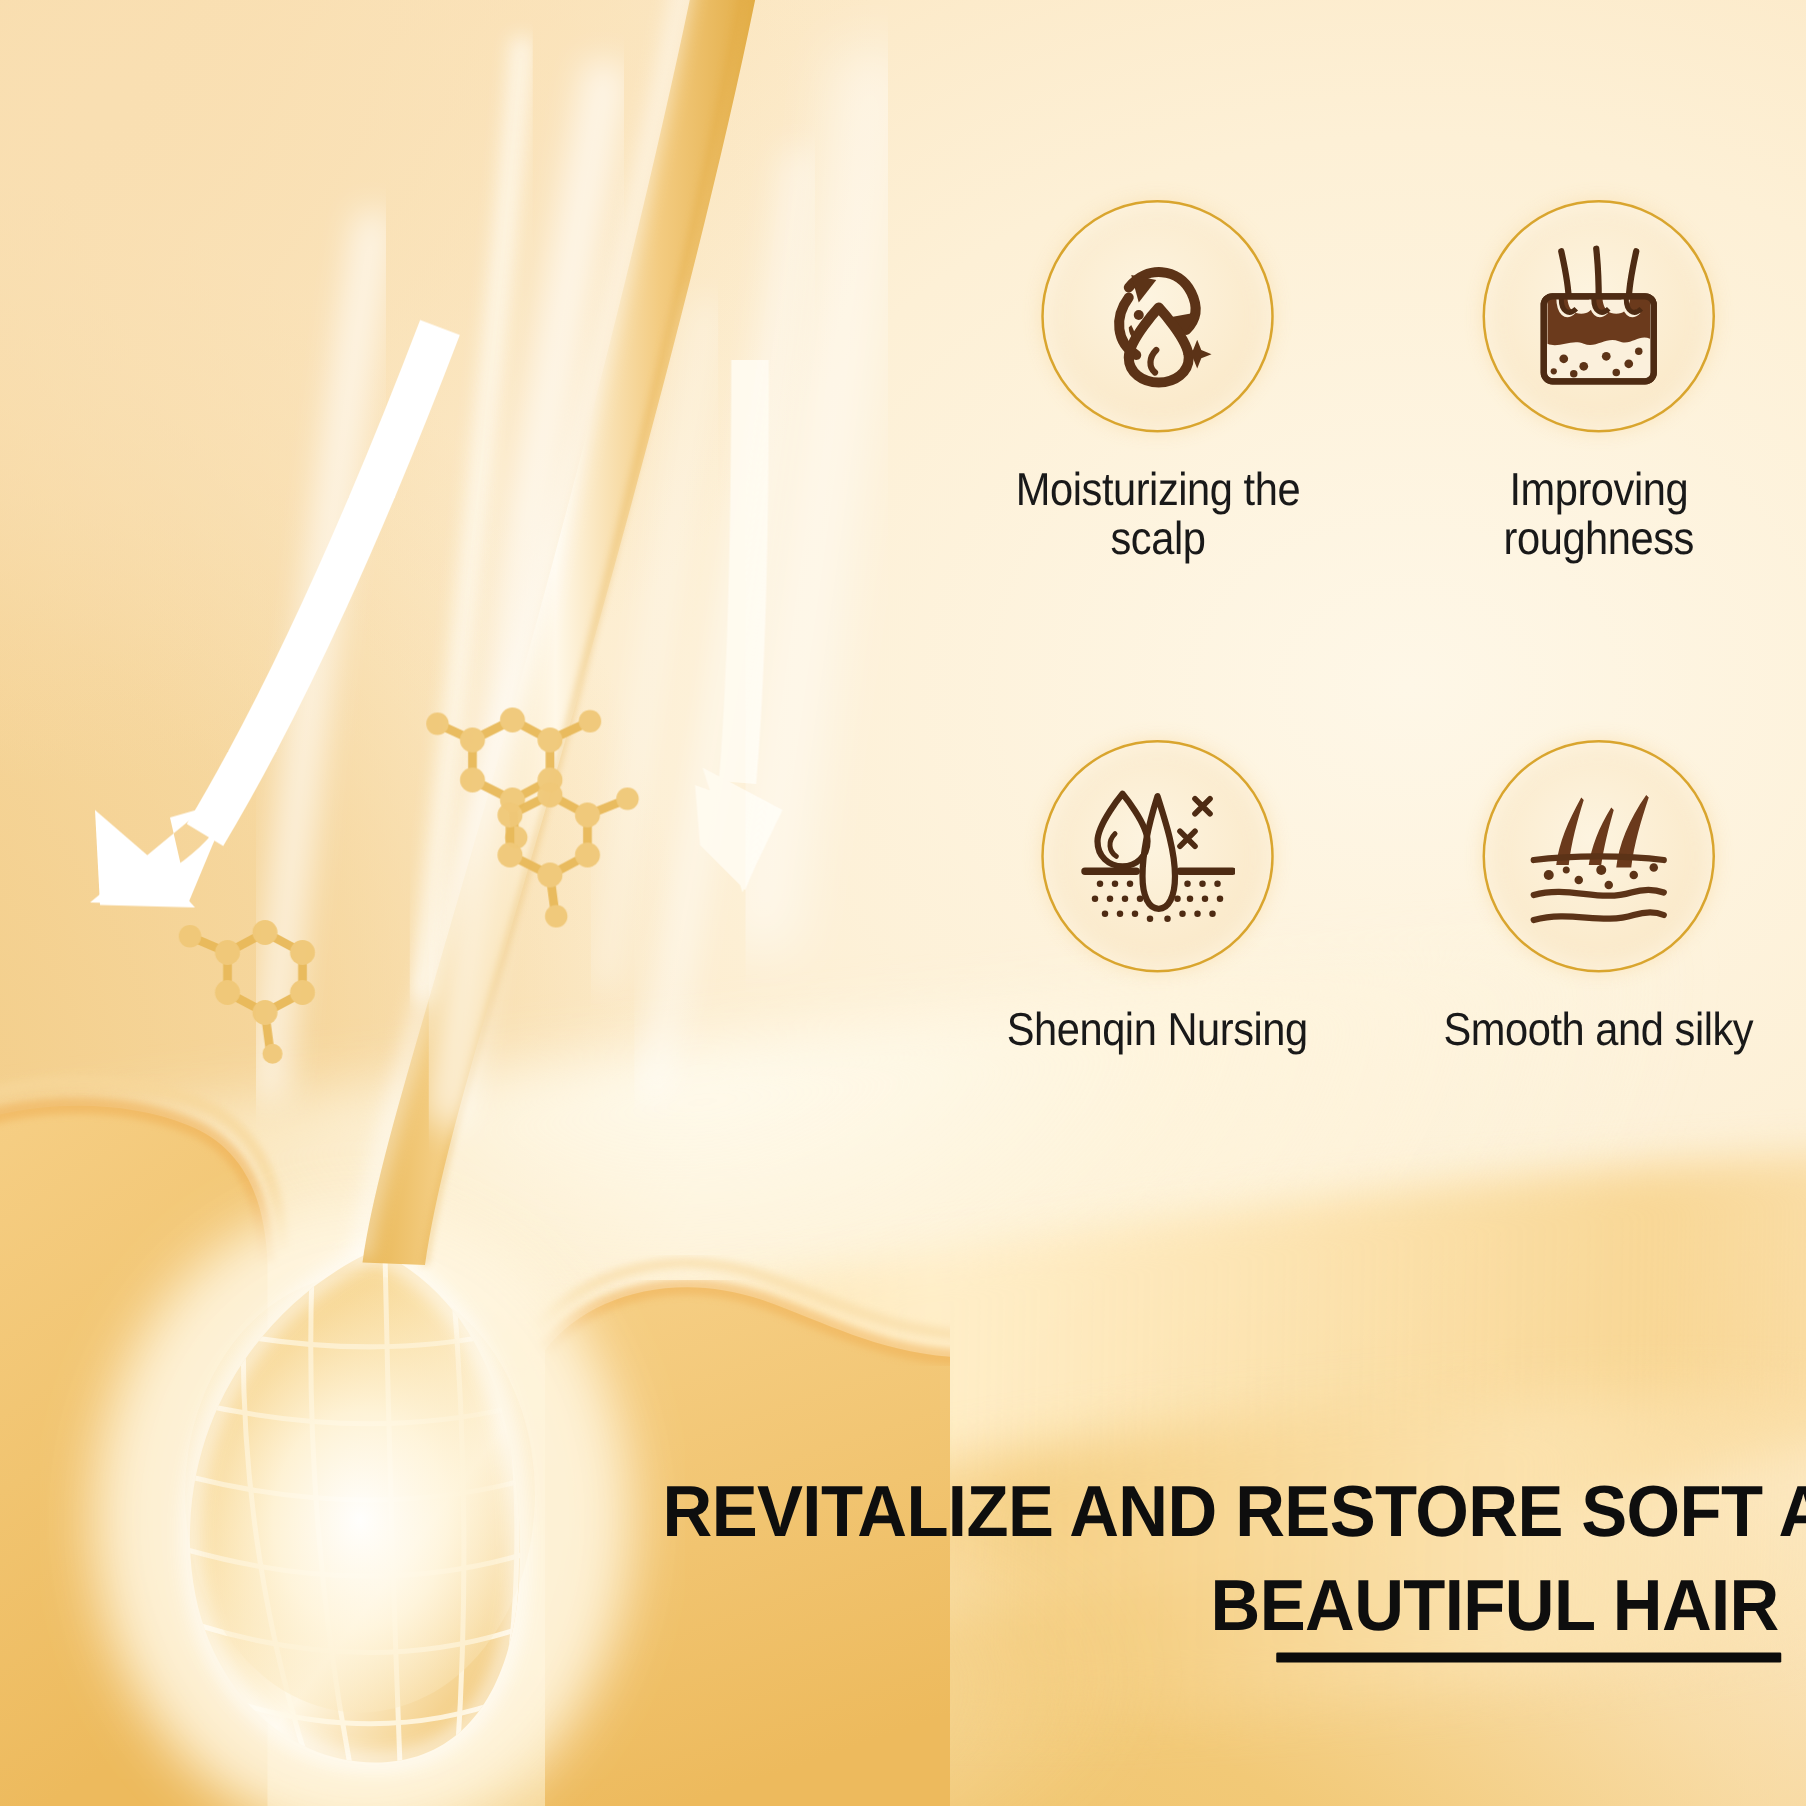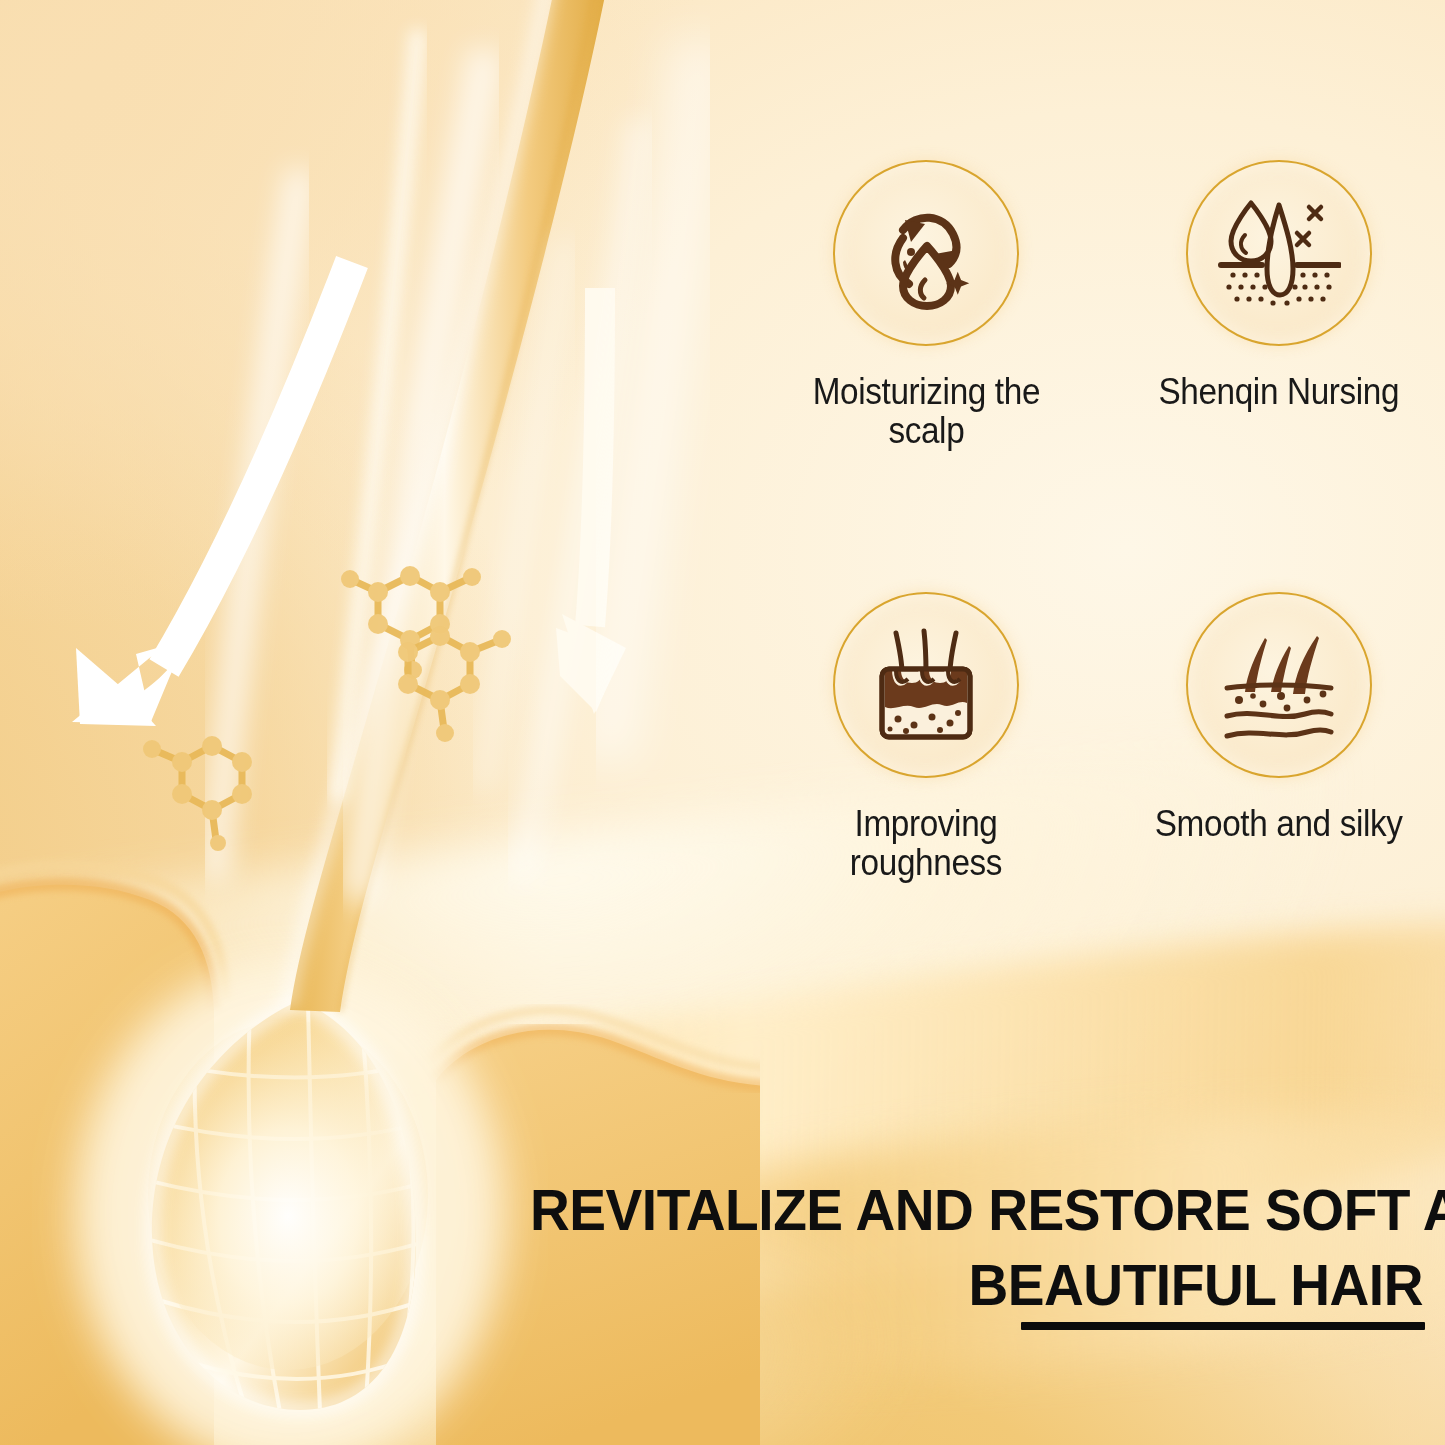--- a/index.html
+++ b/index.html
@@ -321,20 +321,60 @@
           <path d="M38,66 C40,70 42,74 41,78 C38,76 36,72 36,68 Z" fill="#5C3317"></path>
           <path d="M100,92 L104,102 L114,106 L104,110 L100,120 L96,110 L86,106 L96,102 Z" fill="#5C3317" transform="translate(-6,-14) scale(.82) translate(18,20)"></path>
         </svg>
       </div>
       <div class="f-label">Moisturizing the
 scalp</div>
     </div>
 
     <div class="feature">
       <div class="f-circle">
+        <svg width="120" height="120" viewBox="0 0 120 120">
+          <g fill="none" stroke="#4E2B13" stroke-width="5" stroke-linecap="round">
+            <path d="M30,8 C34,26 36,38 36,48"></path>
+            <path d="M58,6 C60,24 60,38 60,48"></path>
+            <path d="M90,8 C86,26 84,38 84,48"></path>
+          </g>
+
+          <rect x="16" y="44" width="88" height="68" rx="7" fill="#FBF0DC" stroke="#4E2B13" stroke-width="5"></rect>
+
+          <path d="M19,47 L19,44 L35,44 C35,44 34,58 46,58 C58,58 57,44 57,44 L63,44 C63,44 62,58 74,58 C86,58 85,44 85,44 L101,44 L101,78
+                   C92,74 86,84 76,80 C66,76 58,86 48,82 C38,78 28,86 19,82 Z" fill="#6B3A1C"></path>
+
+          <g fill="none" stroke="#FBF0DC" stroke-width="4">
+            <path d="M28,44 C28,58 34,62 40,56"></path>
+            <path d="M54,44 C54,58 60,62 66,56"></path>
+            <path d="M80,44 C80,58 86,62 92,56"></path>
+          </g>
+          <g fill="none" stroke="#4E2B13" stroke-width="4">
+            <path d="M30,46 C30,56 36,60 42,54"></path>
+            <path d="M56,46 C56,56 62,60 68,54"></path>
+            <path d="M82,46 C82,56 88,60 94,54"></path>
+          </g>
+          <g fill="#5C3317">
+            <circle cx="32" cy="94" r="3.5"></circle>
+              <circle cx="48" cy="100" r="3.5"></circle>
+            <circle cx="66" cy="92" r="3.5"></circle>
+              <circle cx="84" cy="98" r="3.5"></circle>
+            <circle cx="40" cy="106" r="3"></circle>
+              <circle cx="74" cy="105" r="3"></circle>
+            <circle cx="92" cy="88" r="3"></circle>
+              <circle cx="24" cy="104" r="2.5"></circle>
+          </g>
+          <rect x="16" y="44" width="88" height="68" rx="7" fill="none" stroke="#4E2B13" stroke-width="5"></rect>
+        </svg>
+      </div>
+      <div class="f-label">Improving roughness</div>
+    </div>
+
+    <div class="feature">
+      <div class="f-circle">
         <svg width="124" height="124" viewBox="0 0 124 124">
 
           <path d="M34,12 C34,12 54,36 54,50 C54,62 45,70 34,70 C23,70 14,62 14,50 C14,36 34,12 34,12 Z" fill="none" stroke="#4E2B13" stroke-width="5" stroke-linejoin="round"></path>
           <path d="M28,44 C22,50 23,58 29,62" fill="none" stroke="#4E2B13" stroke-width="4" stroke-linecap="round"></path>
 
           <path d="M4,74 L45,74 M80,74 L122,74" stroke="#4E2B13" stroke-width="6" stroke-linecap="round"></path>
 
           <path d="M62,14 C55,36 50,58 50,78 C50,94 55,104 63,104 C71,104 76,94 76,78 C76,58 69,36 62,14 Z" fill="none" stroke="#4E2B13" stroke-width="5" stroke-linejoin="round"></path>
 
           <g fill="#4E2B13">
@@ -366,60 +406,20 @@
             <path d="M92,16 L104,28 M104,16 L92,28"></path>
             <path d="M80,42 L92,54 M92,42 L80,54"></path>
           </g>
         </svg>
       </div>
       <div class="f-label">Shenqin Nursing</div>
     </div>
 
     <div class="feature">
       <div class="f-circle">
-        <svg width="120" height="120" viewBox="0 0 120 120">
-          <g fill="none" stroke="#4E2B13" stroke-width="5" stroke-linecap="round">
-            <path d="M30,8 C34,26 36,38 36,48"></path>
-            <path d="M58,6 C60,24 60,38 60,48"></path>
-            <path d="M90,8 C86,26 84,38 84,48"></path>
-          </g>
-
-          <rect x="16" y="44" width="88" height="68" rx="7" fill="#FBF0DC" stroke="#4E2B13" stroke-width="5"></rect>
-
-          <path d="M19,47 L19,44 L35,44 C35,44 34,58 46,58 C58,58 57,44 57,44 L63,44 C63,44 62,58 74,58 C86,58 85,44 85,44 L101,44 L101,78
-                   C92,74 86,84 76,80 C66,76 58,86 48,82 C38,78 28,86 19,82 Z" fill="#6B3A1C"></path>
-
-          <g fill="none" stroke="#FBF0DC" stroke-width="4">
-            <path d="M28,44 C28,58 34,62 40,56"></path>
-            <path d="M54,44 C54,58 60,62 66,56"></path>
-            <path d="M80,44 C80,58 86,62 92,56"></path>
-          </g>
-          <g fill="none" stroke="#4E2B13" stroke-width="4">
-            <path d="M30,46 C30,56 36,60 42,54"></path>
-            <path d="M56,46 C56,56 62,60 68,54"></path>
-            <path d="M82,46 C82,56 88,60 94,54"></path>
-          </g>
-          <g fill="#5C3317">
-            <circle cx="32" cy="94" r="3.5"></circle>
-              <circle cx="48" cy="100" r="3.5"></circle>
-            <circle cx="66" cy="92" r="3.5"></circle>
-              <circle cx="84" cy="98" r="3.5"></circle>
-            <circle cx="40" cy="106" r="3"></circle>
-              <circle cx="74" cy="105" r="3"></circle>
-            <circle cx="92" cy="88" r="3"></circle>
-              <circle cx="24" cy="104" r="2.5"></circle>
-          </g>
-          <rect x="16" y="44" width="88" height="68" rx="7" fill="none" stroke="#4E2B13" stroke-width="5"></rect>
-        </svg>
-      </div>
-      <div class="f-label">Improving roughness</div>
-    </div>
-
-    <div class="feature">
-      <div class="f-circle">
         <svg width="124" height="118" viewBox="0 0 124 118">
 
           <g fill="#6B3A1C">
             <path d="M48,12 C38,30 30,48 28,66 L38,66 C40,48 45,30 50,14 Z"></path>
             <path d="M72,20 C62,36 56,52 54,66 L64,66 C66,52 70,36 74,22 Z"></path>
             <path d="M100,10 C86,30 78,50 76,68 L88,68 C90,50 96,30 102,12 Z"></path>
           </g>
 
           <path d="M10,62 C40,58 84,58 114,62" fill="none" stroke="#5C3317" stroke-width="5" stroke-linecap="round"></path>
 

